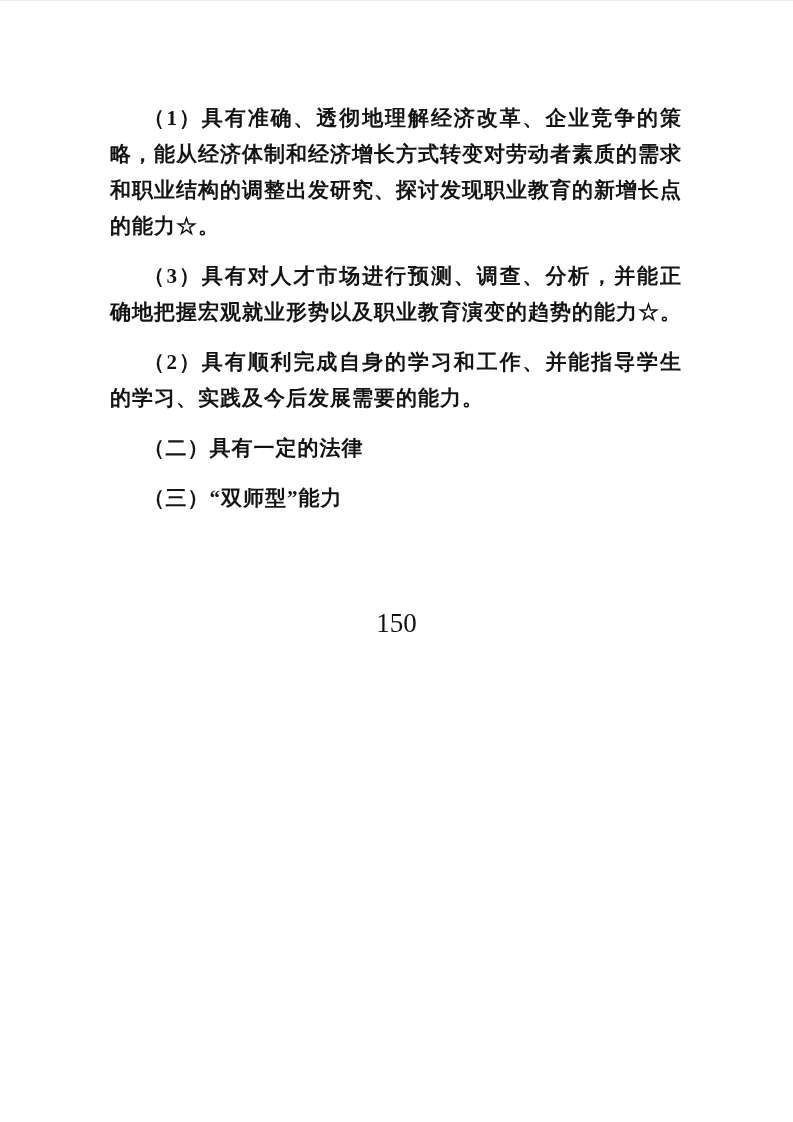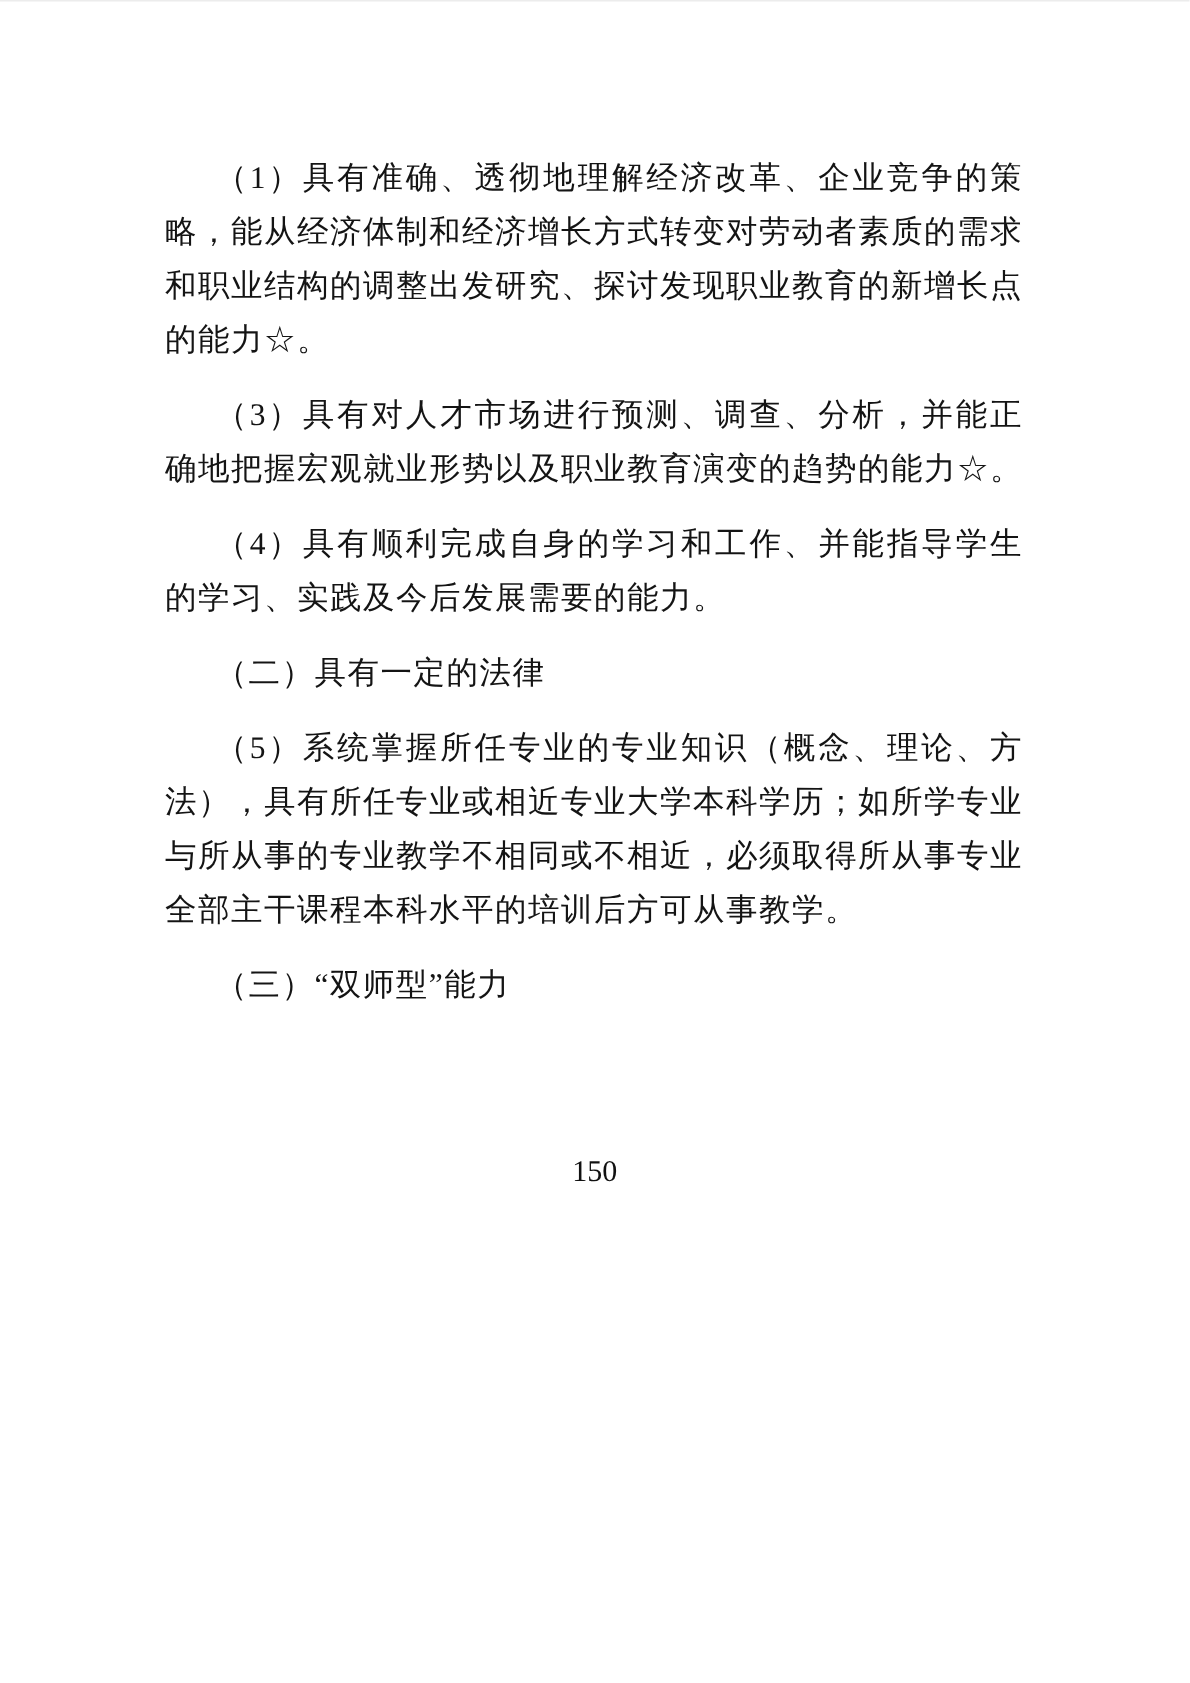--- a/index.html
+++ b/index.html
@@ -27,37 +27,37 @@
     width: 572px;
     font-size: 21px;
     line-height: 36px;
     letter-spacing: 1px;
     text-align: justify;
   }
   .content p {
     margin: 0 0 14px 0;
     text-indent: 1.6em;
     word-break: break-all;
+    font-weight: bold;
   }
   .footer {
     width: 793px;
     text-align: center;
     margin-top: 95px;
-    font-size: 20px;
+    font-size: 27px;
     line-height: 24px;
     color: #111111;
   }
 </style>
 </head>
 <body>
 
 <div class="page">
   <div class="content">
     <p>（1）具有准确、透彻地理解经济改革、企业竞争的策略，能从经济体制和经济增长方式转变对劳动者素质的需求和职业结构的调整出发研究、探讨发现职业教育的新增长点的能力☆。</p>
     <p>（3）具有对人才市场进行预测、调查、分析，并能正确地把握宏观就业形势以及职业教育演变的趋势的能力☆。</p>
-    <p>（4）具有顺利完成自身的学习和工作、并能指导学生的学习、实践及今后发展需要的能力。</p>
+    <p>（2）具有顺利完成自身的学习和工作、并能指导学生的学习、实践及今后发展需要的能力。</p>
     <p>（二）具有一定的法律</p>
-    <p>（5）系统掌握所任专业的专业知识（概念、理论、方法），具有所任专业或相近专业大学本科学历；如所学专业与所从事的专业教学不相同或不相近，必须取得所从事专业全部主干课程本科水平的培训后方可从事教学。</p>
     <p>（三）“双师型”能力</p>
   </div>
 
   <div class="footer">150</div>
 </div>
 
 </body></html>

